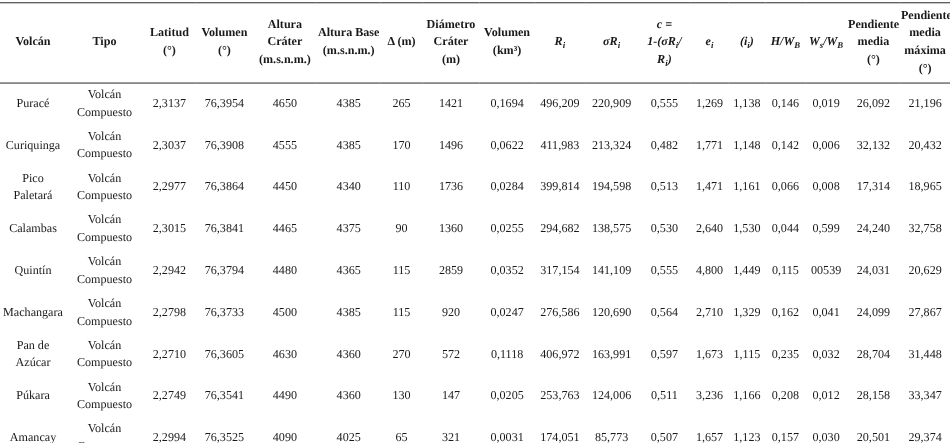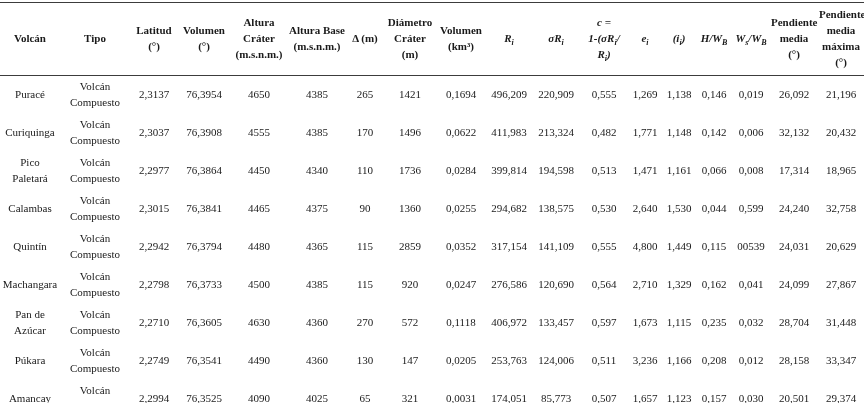--- a/index.html
+++ b/index.html
@@ -271,21 +271,21 @@
           <td>Pan de Azúcar</td>
           <td>Volcán Compuesto</td>
           <td>2,2710</td>
           <td>76,3605</td>
           <td>4630</td>
           <td>4360</td>
           <td>270</td>
           <td>572</td>
           <td>0,1118</td>
           <td>406,972</td>
-          <td>133,457</td>
+          <td>163,991</td>
           <td>0,597</td>
           <td>1,673</td>
           <td>1,115</td>
           <td>0,235</td>
           <td>0,032</td>
           <td>28,704</td>
           <td>31,448</td>
         </tr>
         <tr>
           <td>Púkara</td>

